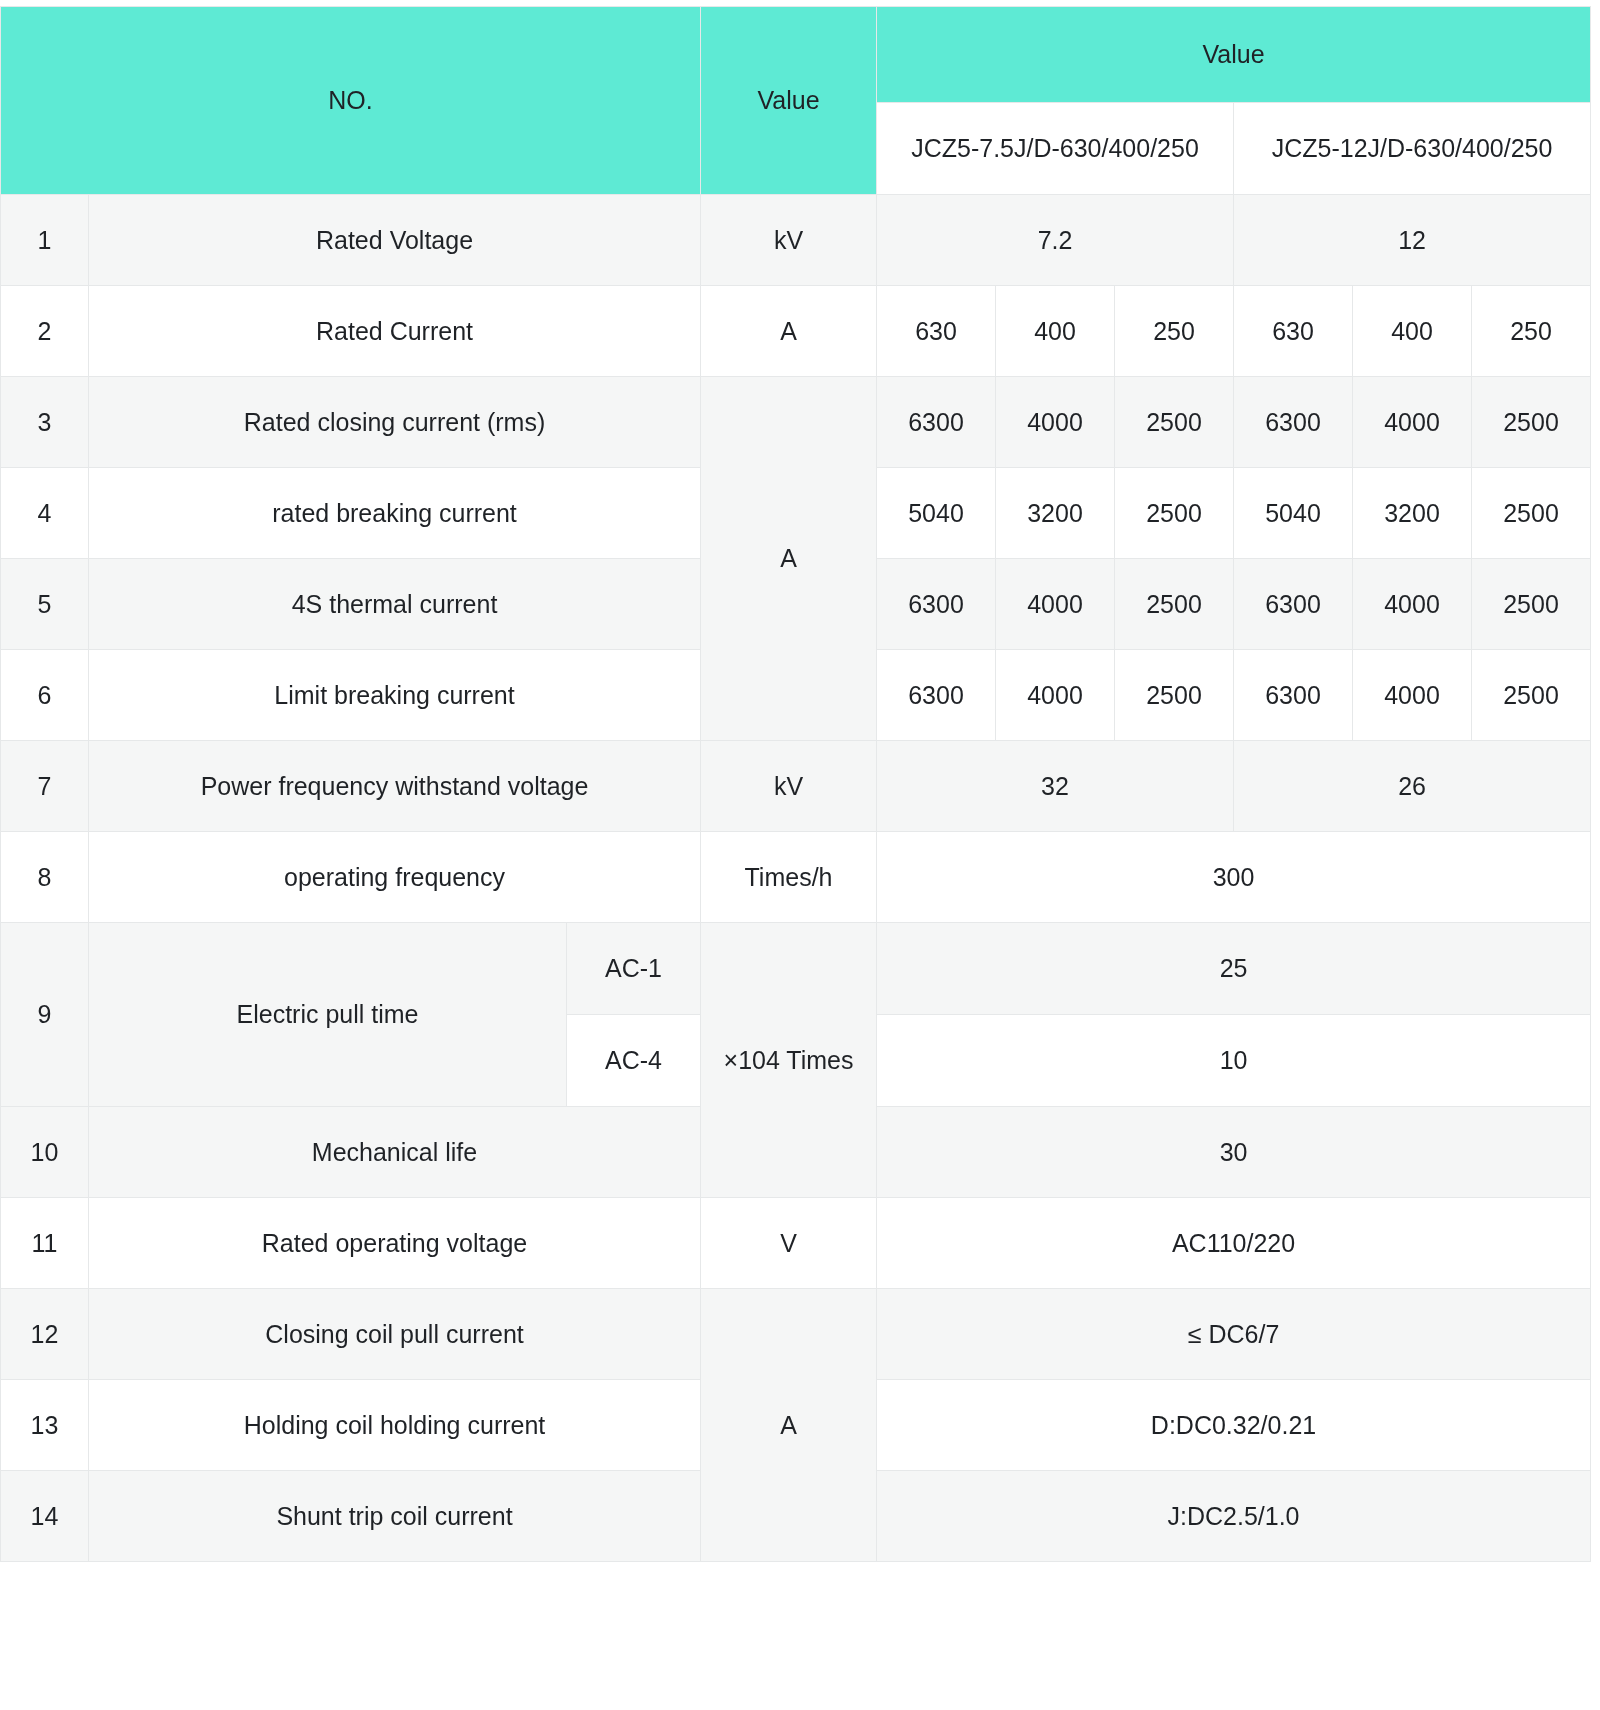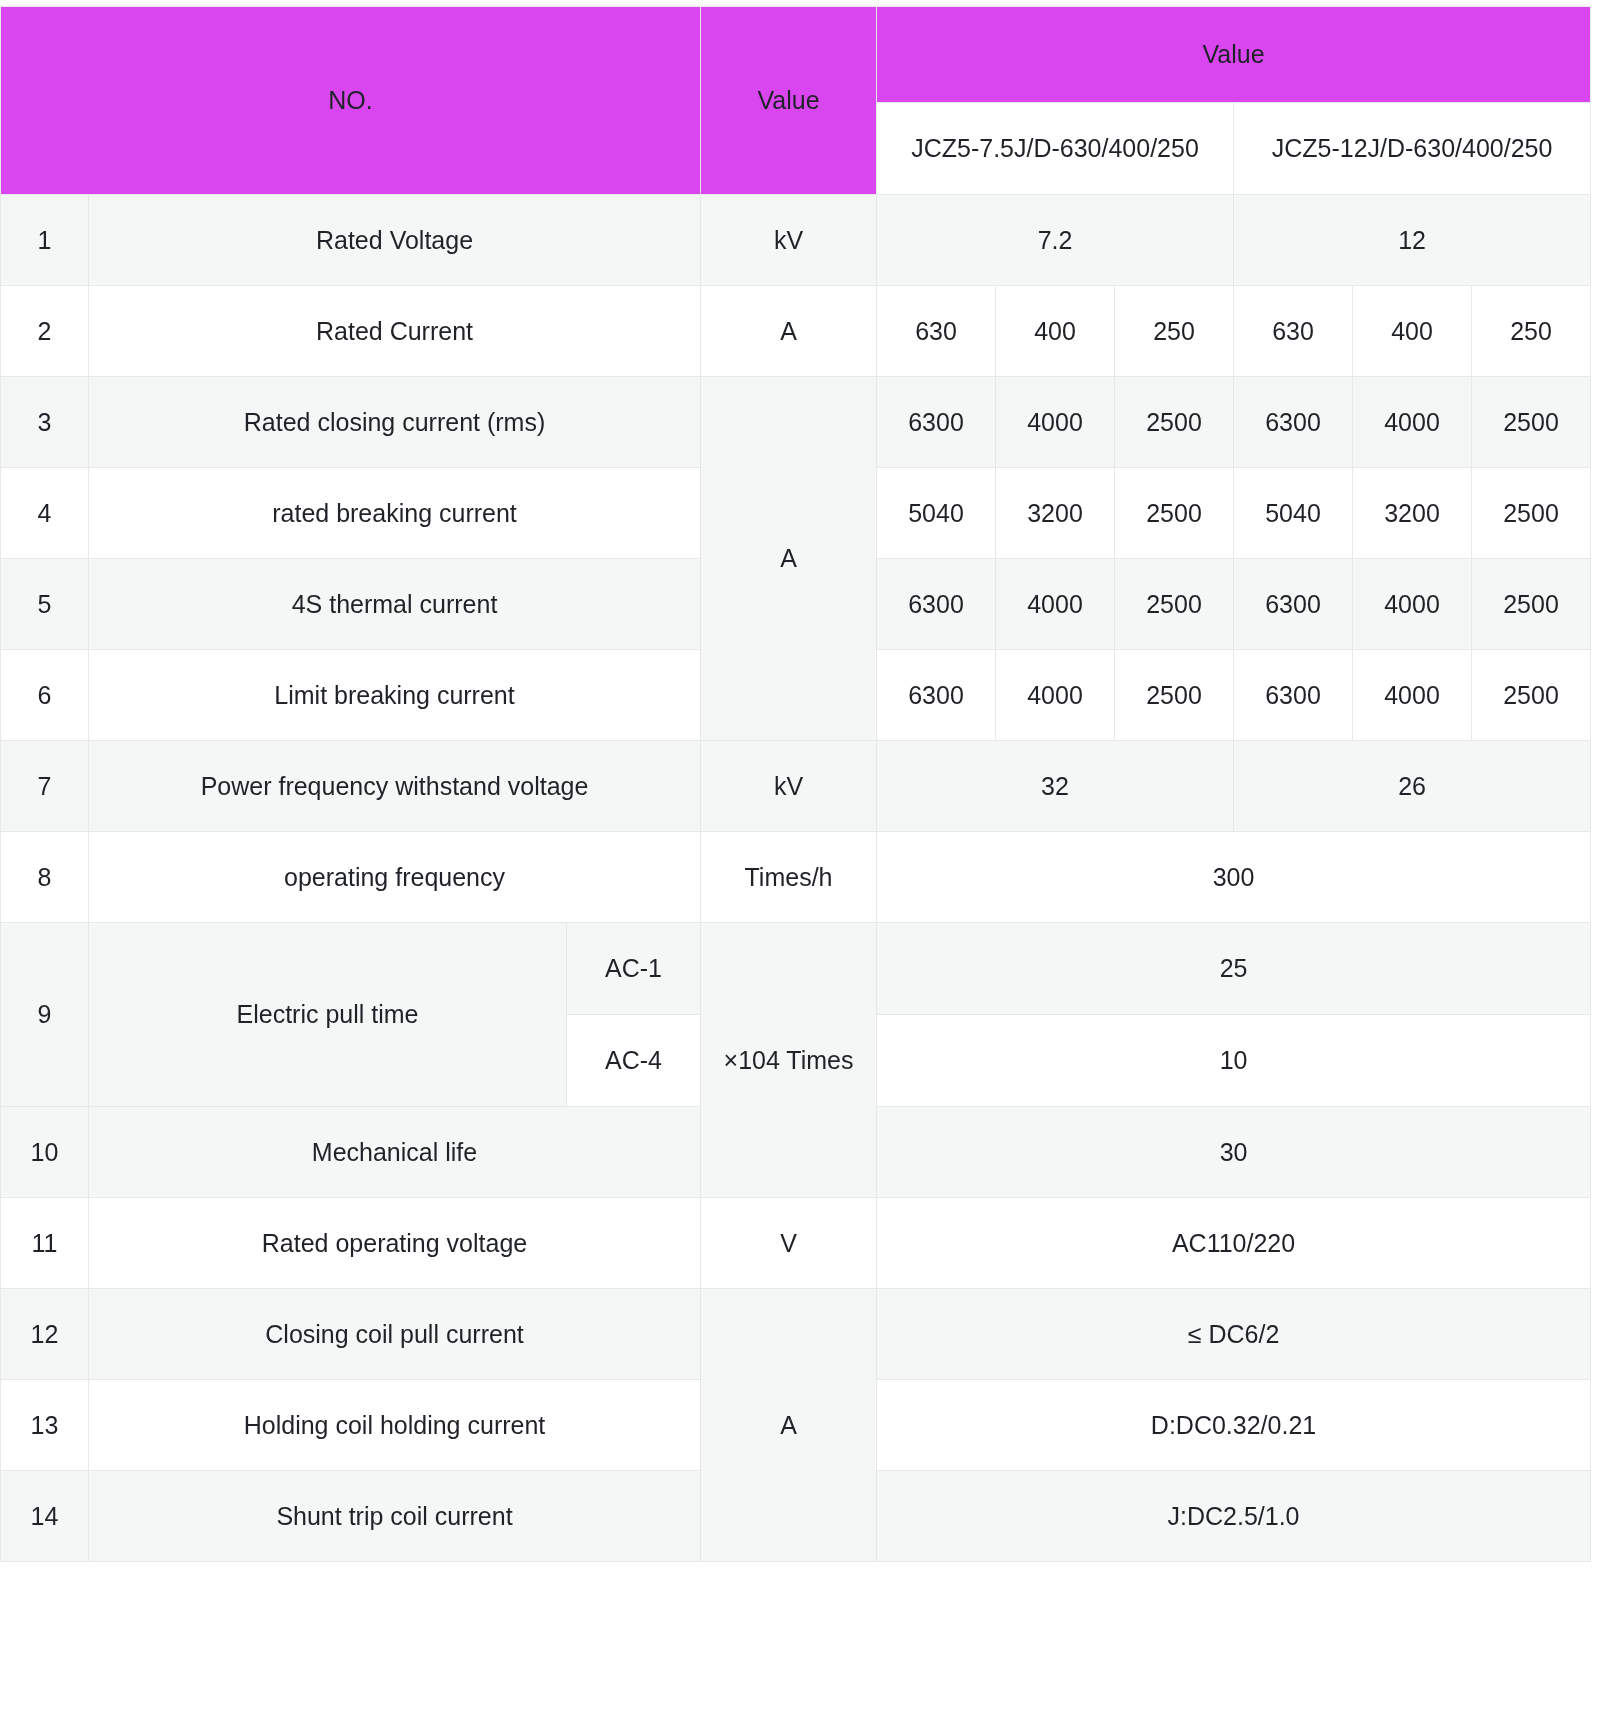--- a/index.html
+++ b/index.html
@@ -39,21 +39,21 @@
     line-height: 1.3;
     color: #1f2226;
     padding: 6px 4px;
     box-sizing: border-box;
   }
 
   
   td.sh { background: #f5f6f6; }
   td.wh { background: #ffffff; }
 
-  th.hd { background: #d946ef; }
+  th.hd { background: #5eead4; }
   th.hd-w { background: #ffffff; margin-top: 20px; }
 
   .r-no     { width: 88px; }
   .r-param  { width: 478px; }
   .r-sub    { width: 134px; }
   .r-unit   { width: 176px; }
   .r-val    { width: 119px; }
 
   .h-value  { height: 96px; }
   .h-model  { height: 92px; }
@@ -193,21 +193,21 @@
       <td class="wh">11</td>
       <td class="wh" colspan="2">Rated operating voltage</td>
       <td class="wh">V</td>
       <td class="wh" colspan="6">AC110/220</td>
     </tr>
 
     <tr class="h-row">
       <td class="sh">12</td>
       <td class="sh" colspan="2">Closing coil pull current</td>
       <td class="sh" rowspan="3">A</td>
-      <td class="sh" colspan="6">≤ DC6/2</td>
+      <td class="sh" colspan="6">≤ DC6/7</td>
     </tr>
 
     <tr class="h-row">
       <td class="wh">13</td>
       <td class="wh" colspan="2">Holding coil holding current</td>
       <td class="wh" colspan="6">D:DC0.32/0.21</td>
     </tr>
 
     <tr class="h-row">
       <td class="sh">14</td>

